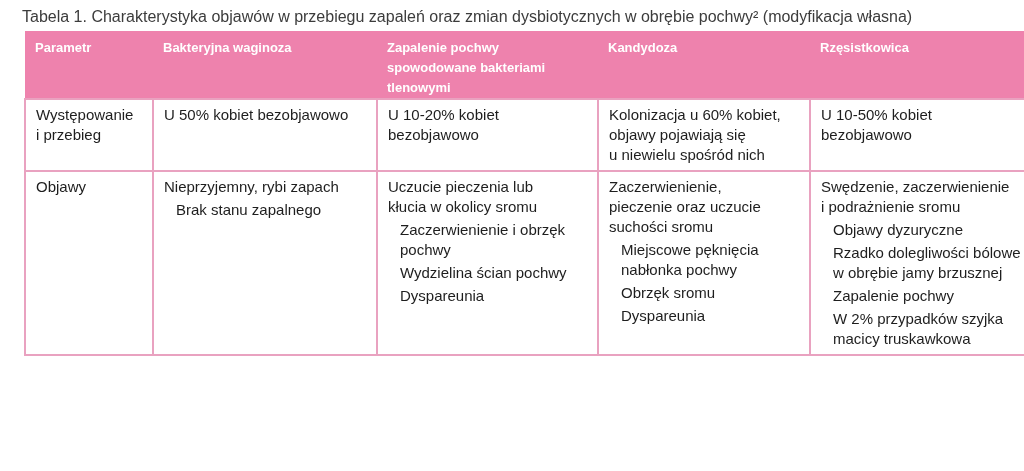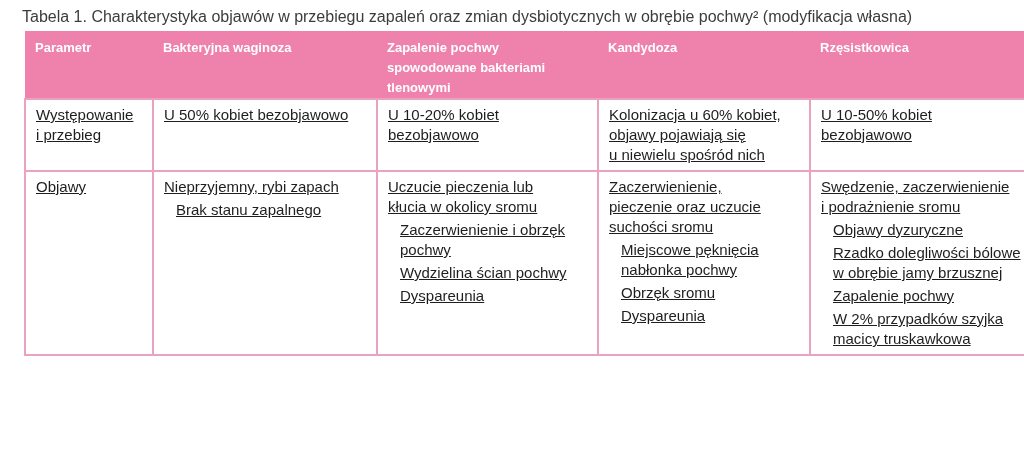--- a/index.html
+++ b/index.html
@@ -49,21 +49,20 @@
     white-space: pre-line;
     border: 0;
   }
   td {
     border: 2px solid #e9a2c0;
     vertical-align: top;
     text-align: left;
     padding: 5px 10px 5px 10px;
     line-height: 20px;
     white-space: pre-line;
-    text-decoration: underline;
   }
   .para { white-space: pre-line; }
   .para + .para { margin-top: 3px; margin-left: 12px; }
 </style>
 </head>
 <body>
 
 <div class="page">
 
   <div class="caption">Tabela 1. Charakterystyka objawów w przebiegu zapaleń oraz zmian dysbiotycznych w obrębie pochwy² (modyfikacja własna)</div>

